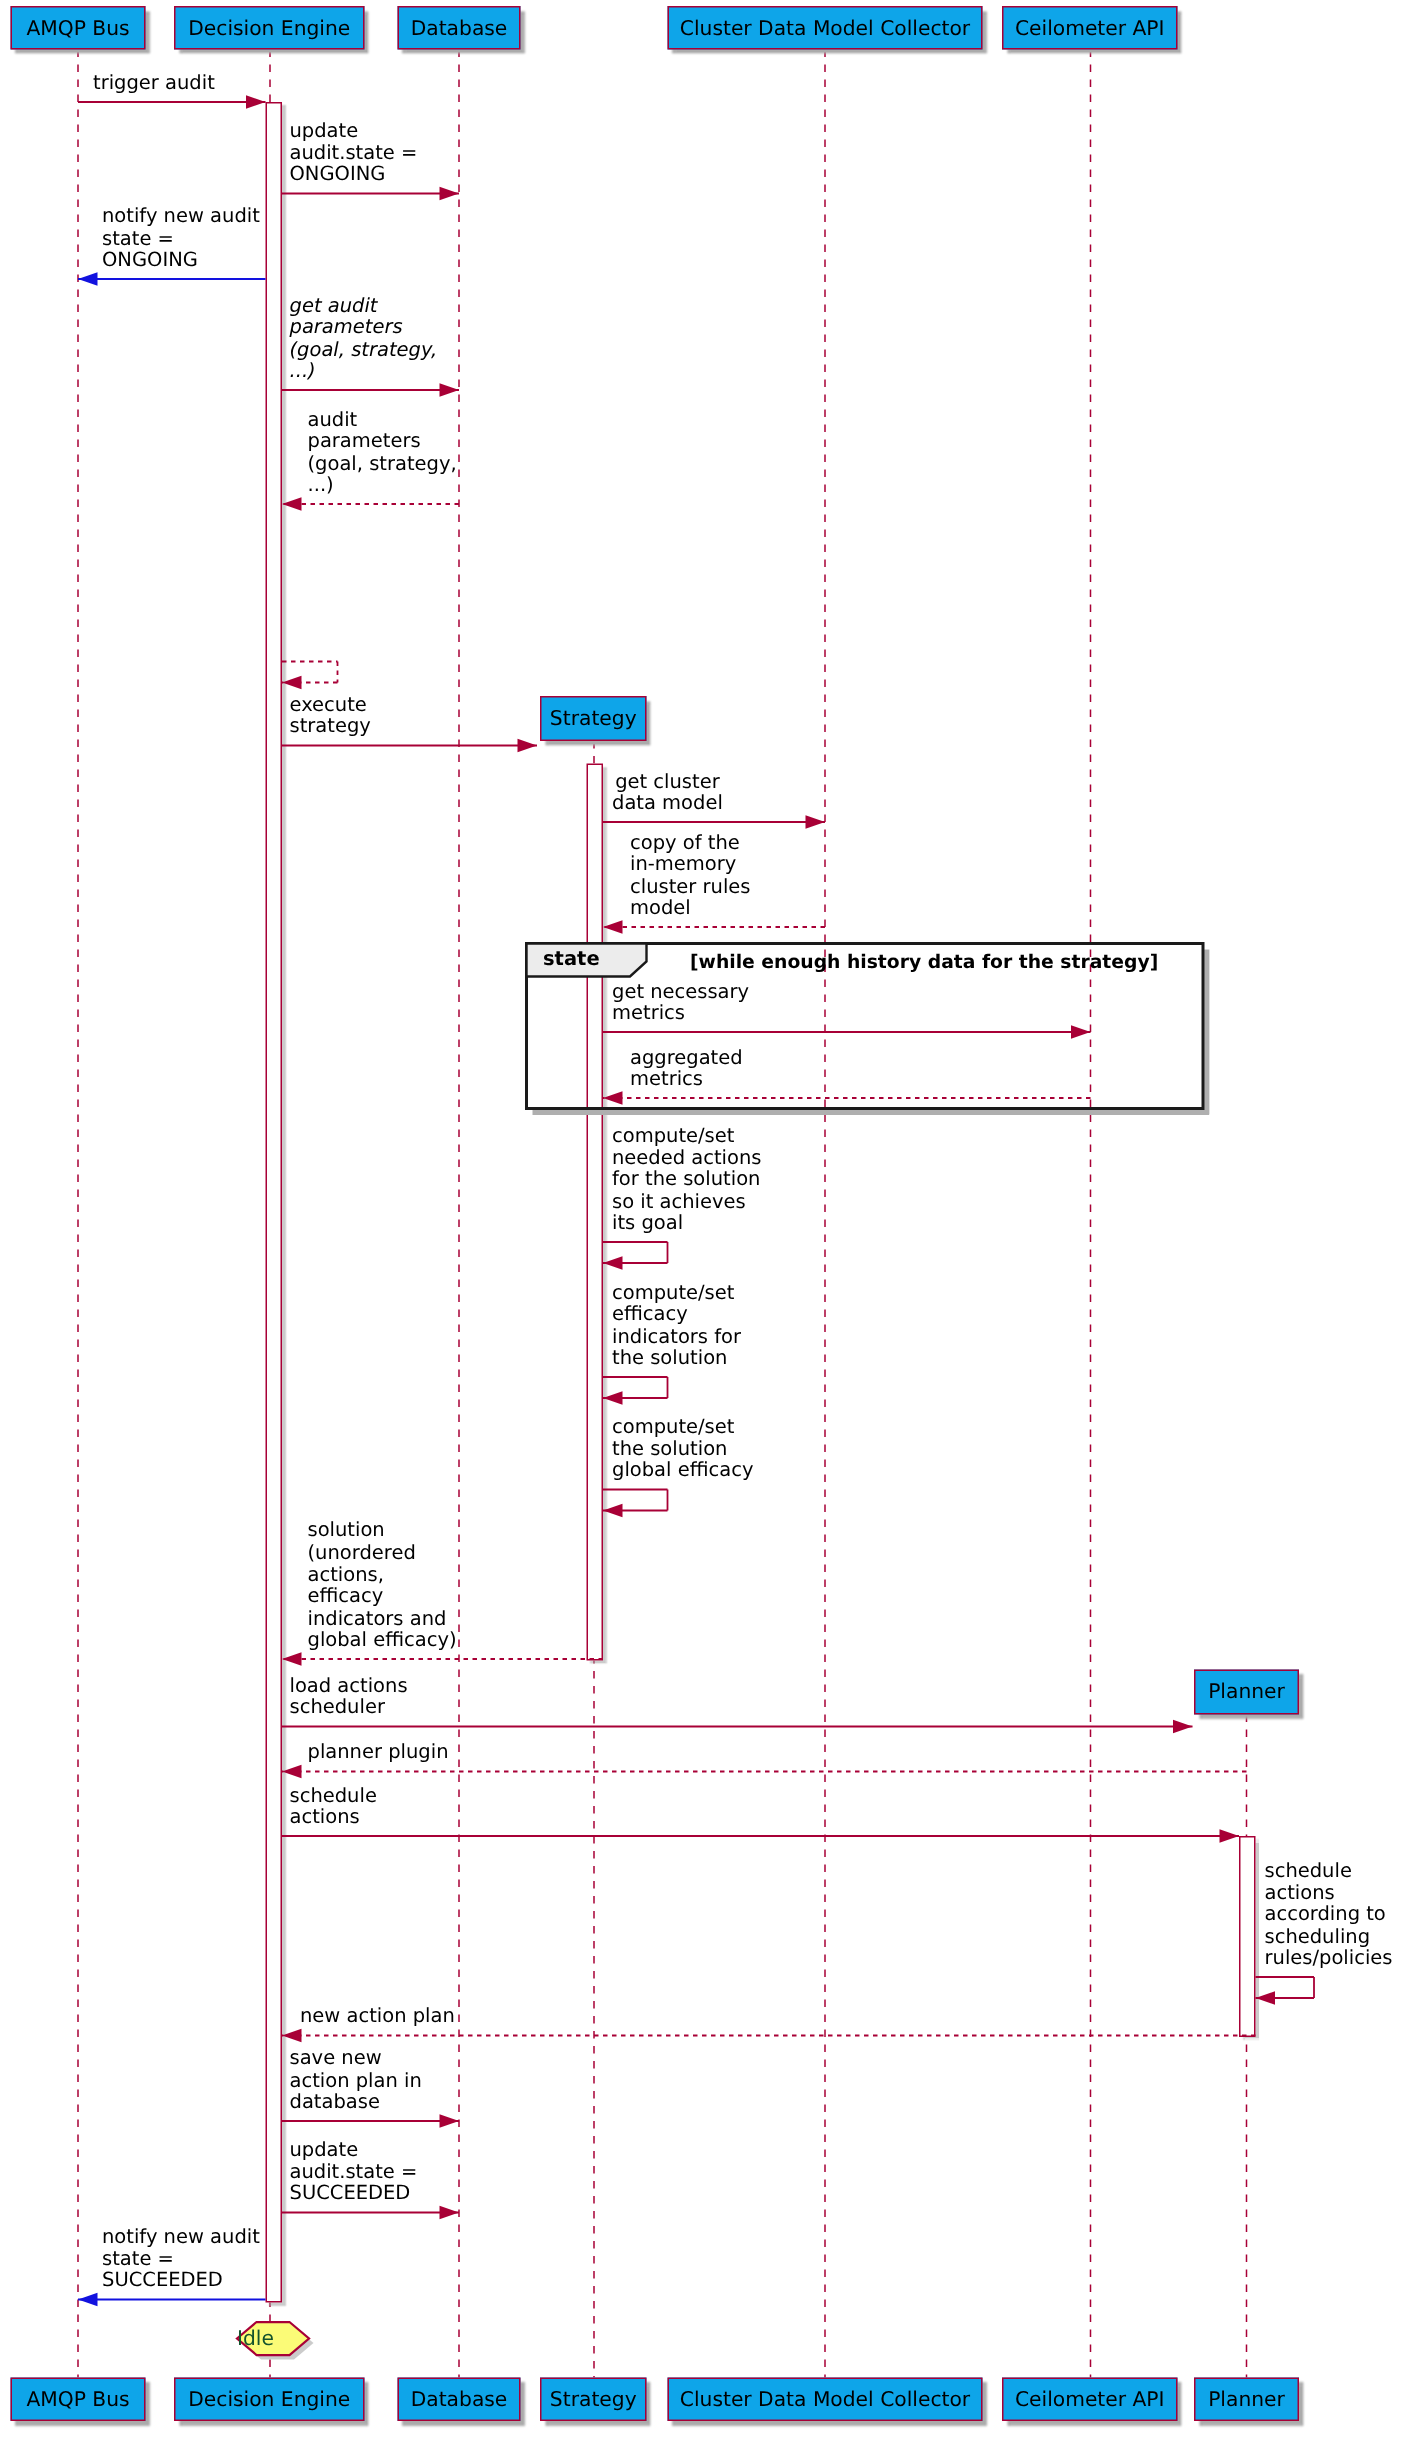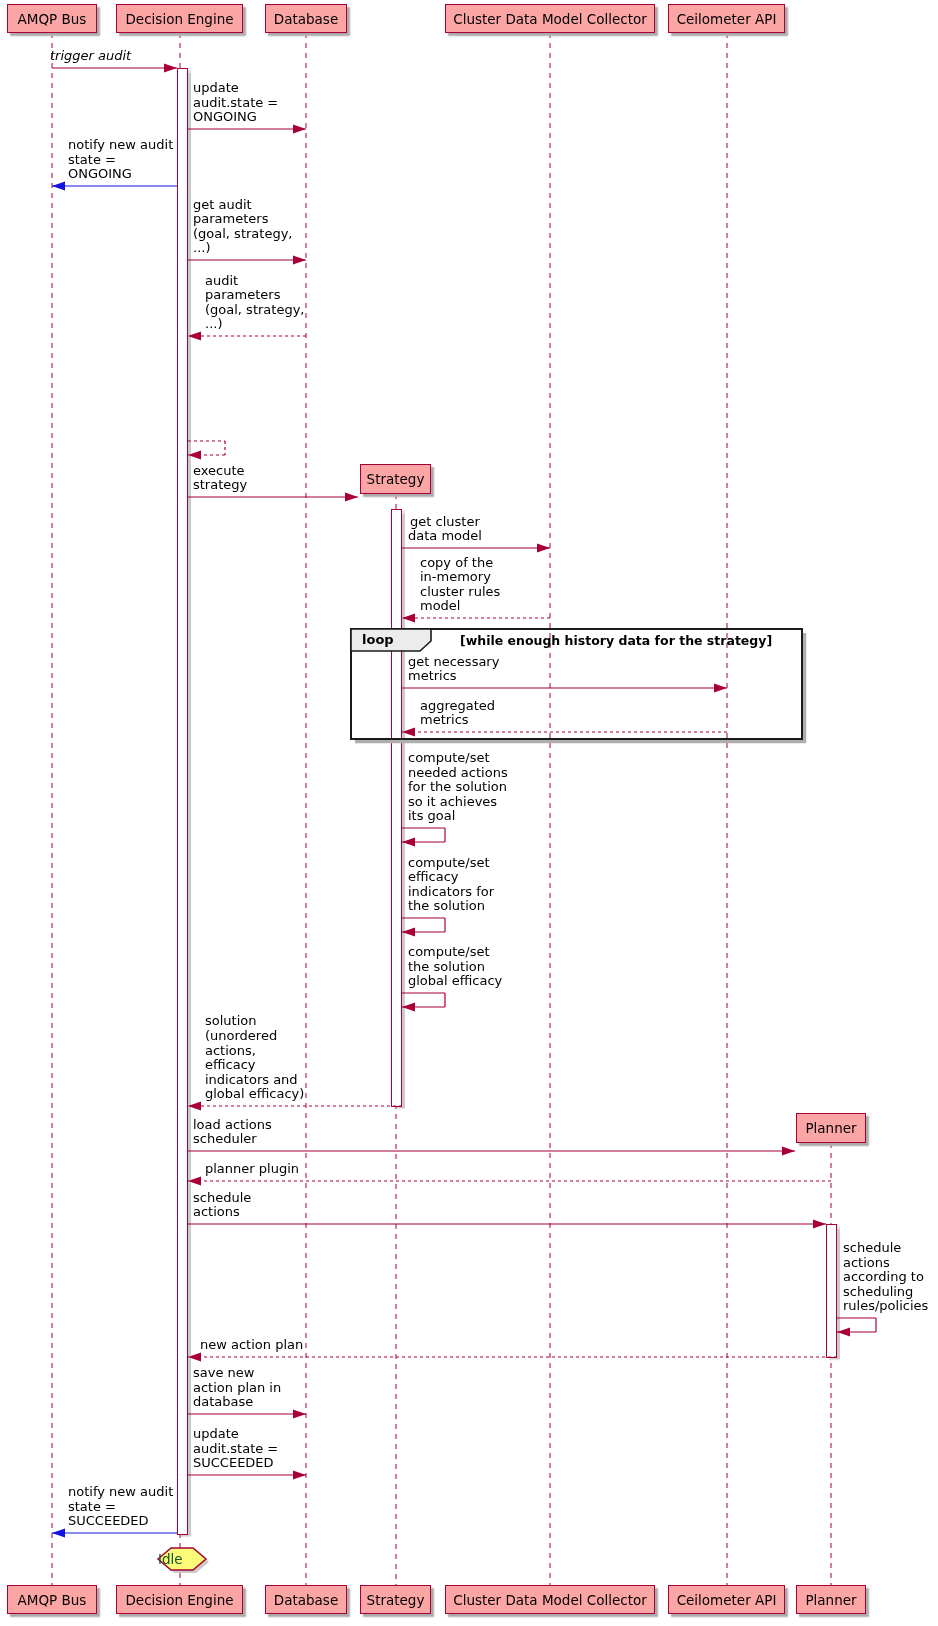--- a/index.html
+++ b/index.html
@@ -1,20 +1,20 @@
 <!DOCTYPE html>
 <html><head>
 <meta charset="utf-8">
 <style>
   html,body{margin:0;padding:0;background:#ffffff;}
   #stage{position:relative;width:938px;height:1626px;background:#ffffff;
          font-family:"DejaVu Sans",sans-serif;overflow:hidden;}
   .layer{position:absolute;left:0;top:0;width:938px;height:1626px;}
   svg.layer{pointer-events:none;}
-  .pbox{position:absolute;background:#fca5a5;border:1.8px solid #A80036;
+  .pbox{position:absolute;background:#0ea5e9;border:1.8px solid #A80036;
         box-shadow:3px 3px 1.5px #ababab;display:flex;align-items:center;justify-content:center;
         font-size:13.5px;color:#000;white-space:nowrap;box-sizing:border-box;}
   .abar{position:absolute;width:11px;background:#ffffff;border:1.2px solid #A80036;
         box-sizing:border-box;box-shadow:2.5px 2px 1px rgba(160,160,160,.55);}
   .mlabel{position:absolute;font-size:13px;line-height:14.6px;color:#000;white-space:pre-line;}
   .loop-title{position:absolute;font-size:13px;font-weight:bold;color:#000;}
   .loop-cond{position:absolute;font-size:12.5px;font-weight:bold;color:#000;}
   .idle-label{position:absolute;font-size:13.5px;color:#14532d;text-align:left;}
 </style>
 </head>
@@ -107,28 +107,28 @@
       <line x1="177" y1="1533" x2="52" y2="1533" stroke="#1212DF" stroke-width="1.2"></line>
       <polygon points="52,1533 65,1528.5 65,1537.5" fill="#1212DF"></polygon>
       <line x1="804.5" y1="633" x2="804.5" y2="743" stroke="#AFAFAF" stroke-width="3.5"></line>
       <line x1="355" y1="741.5" x2="806" y2="741.5" stroke="#AFAFAF" stroke-width="3.5"></line>
       <rect x="351" y="629" width="451" height="110" fill="none" stroke="#1A1A1A" stroke-width="2"></rect>
       <polygon points="351,629 431,629 431,641 420,651 351,651" fill="#ECECEC" stroke="#1A1A1A" stroke-width="1.6"></polygon>
       <polygon points="161,1562 174,1551 196,1551 209,1562 196,1573 174,1573" fill="#AFAFAF" opacity="0.65"></polygon>
       <polygon points="158,1559 171,1548 193,1548 206,1559 193,1570 171,1570" fill="#FBFB77" stroke="#A80036" stroke-width="1.5"></polygon>
     </svg>
   <div class="layer" id="layer-labels">
-      <div class="mlabel" style="left: 50px; bottom: 1562px; font-style: italic;">trigger audit</div>
+      <div class="mlabel" style="left: 62px; bottom: 1562px;">trigger audit</div>
       <div class="mlabel" style="left: 193px; bottom: 1501px;">update
 audit.state =
 ONGOING</div>
       <div class="mlabel" style="left: 68px; bottom: 1444px;">notify new audit
 state =
 ONGOING</div>
-      <div class="mlabel" style="left: 193px; bottom: 1370px;">get audit
+      <div class="mlabel" style="left: 193px; bottom: 1370px; font-style: italic;">get audit
 parameters
 (goal, strategy,
 ...)</div>
       <div class="mlabel" style="left: 205px; bottom: 1294px;">audit
 parameters
 (goal, strategy,
 ...)</div>
       <div class="mlabel" style="left: 193px; bottom: 1133px;">execute
 strategy</div>
       <div class="mlabel" style="left: 408px; bottom: 1082px; text-align: center;">get cluster
@@ -172,17 +172,17 @@
       <div class="mlabel" style="left: 200px; bottom: 273px;">new action plan</div>
       <div class="mlabel" style="left: 193px; bottom: 216px;">save new
 action plan in
 database</div>
       <div class="mlabel" style="left: 193px; bottom: 155px;">update
 audit.state =
 SUCCEEDED</div>
       <div class="mlabel" style="left: 68px; bottom: 97px;">notify new audit
 state =
 SUCCEEDED</div>
-      <div class="loop-title" style="left: 362px; top: 632px;">loop</div>
+      <div class="loop-title" style="left: 362px; top: 632px;">state</div>
       <div class="loop-cond" style="left: 440px; top: 633px; margin-left: 20px;">[while enough history data for the strategy]</div>
       <div class="idle-label" style="left: 158px; top: 1551px; width: 48px;">Idle</div>
     </div>
 </div>
 
 </body></html>

